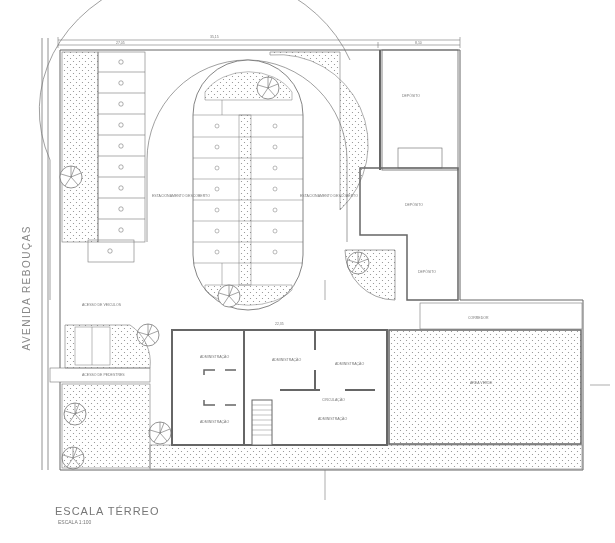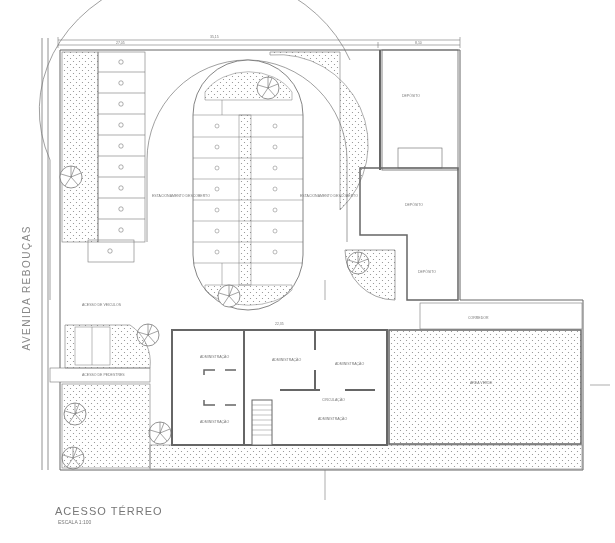--- a/index.html
+++ b/index.html
@@ -162,21 +162,21 @@
     <rect x="420" y="303" width="162" height="26"></rect>
   </g>
 
   <g stroke="#777" stroke-width="0.6">
     <line x1="325" y1="470" x2="325" y2="500"></line>
     <line x1="590" y1="385" x2="610" y2="385"></line>
     <line x1="325" y1="280" x2="325" y2="300"></line>
   </g>
 </svg>
 
-<div class="lbl title">ACESSO TÉRREO</div>
+<div class="lbl title">ESCALA TÉRREO</div>
 <div class="lbl scale">ESCALA 1:100</div>
 <div class="lbl avenue">AVENIDA REBOUÇAS</div>
 
 <div class="tiny" style="left:210px;top:35px;">35,15</div>
 <div class="tiny" style="left:116px;top:41px;">27,05</div>
 <div class="tiny" style="left:415px;top:41px;">8,10</div>
 <div class="tiny" style="left:275px;top:322px;">22,35</div>
 
 <div class="tiny" style="left:82px;top:303px;">ACESSO DE VEÍCULOS</div>
 <div class="tiny" style="left:82px;top:373px;">ACESSO DE PEDESTRES</div>

